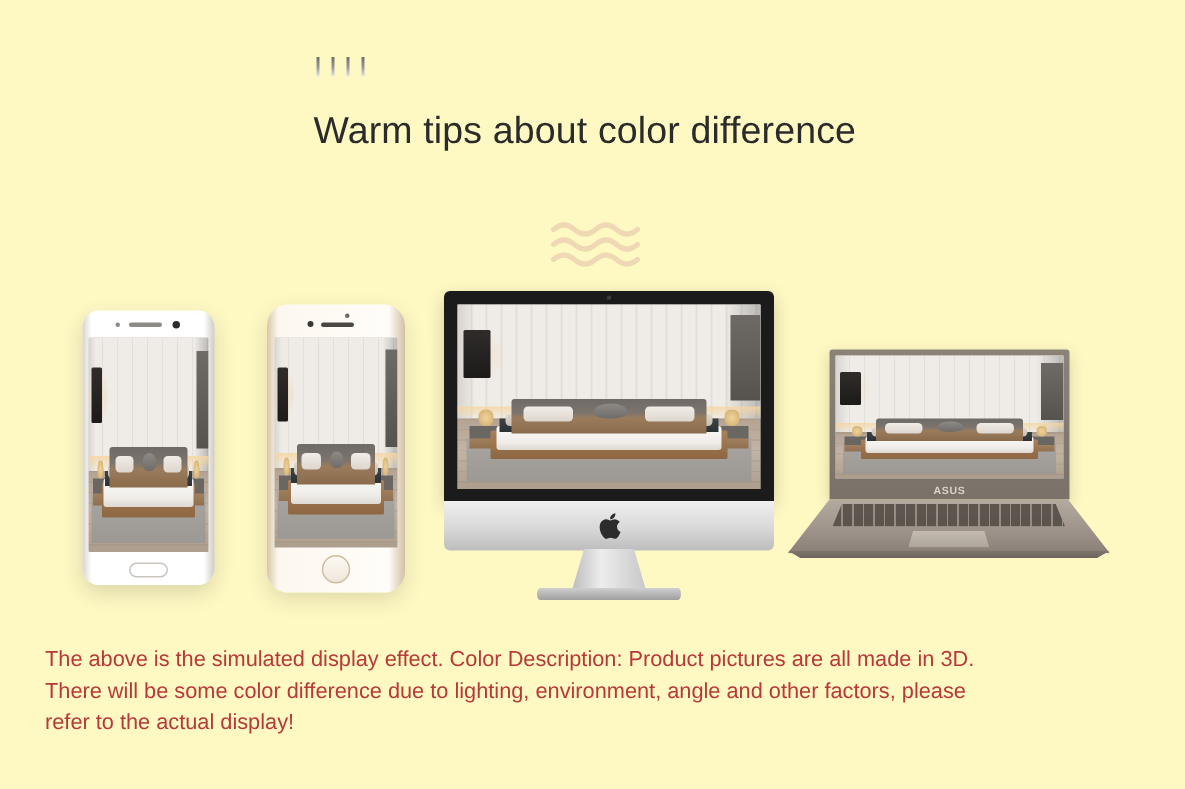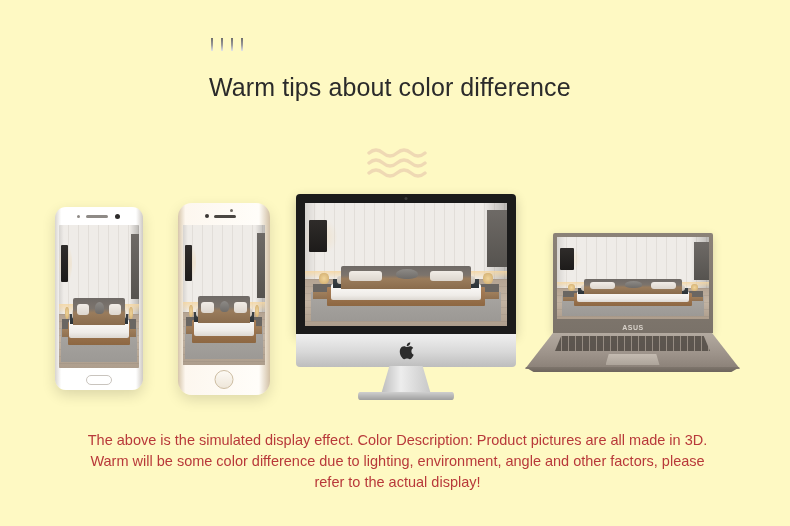--- a/index.html
+++ b/index.html
@@ -304,21 +304,21 @@
 
   
   .note {
     position: absolute;
     left: 30px; top: 430px;
     width: 735px;
     font-size: 14.5px;
     line-height: 21px;
     color: #b8393a;
   }
-  .note .line { display: block; white-space: nowrap; text-align: center; }
+  .note .line { display: block; white-space: nowrap; }
 </style>
 </head>
 <body>
 
 <div class="page">
 
   <div class="ticks">
     <span class="tick"></span>
     <span class="tick"></span>
     <span class="tick"></span>
@@ -456,17 +456,17 @@
       <div class="deck"></div>
       <div class="keys"></div>
       <div class="trackpad"></div>
       <div class="foot"></div>
     </div>
 
   </div>
 
   <div class="note">
     <span class="line">The above is the simulated display effect. Color Description: Product pictures are all made in 3D.</span>
-    <span class="line">Warm will be some color difference due to lighting, environment, angle and other factors, please</span>
+    <span class="line">There will be some color difference due to lighting, environment, angle and other factors, please</span>
     <span class="line">refer to the actual display!</span>
   </div>
 
 </div>
 
 </body></html>

